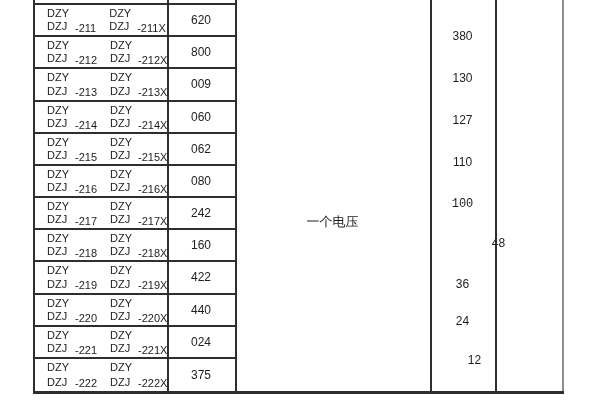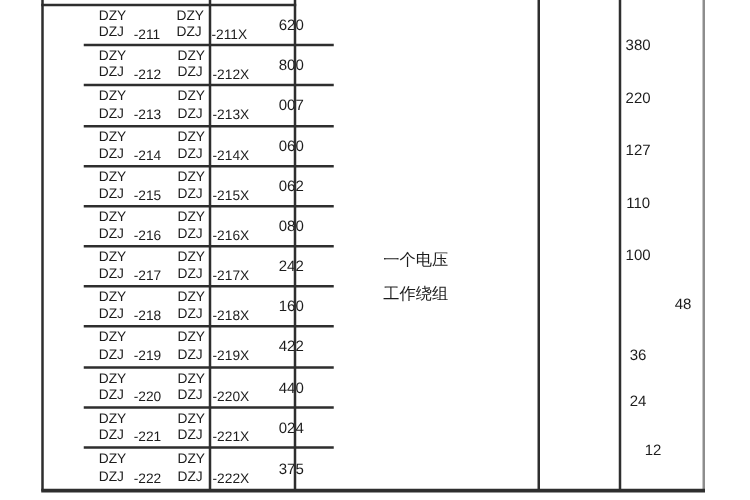--- a/index.html
+++ b/index.html
@@ -15,44 +15,44 @@
   .vl.v4{left:397px;}
   .vl.v5{left:462px;}
   .vl.v6{left:529px;background:#8d8d8d;}
 
   
   .h-top{position:absolute;left:0;top:3px;width:204px;height:2px;background:#2e2e2e;}
   .h-bottom{position:absolute;left:0;top:391px;width:531px;height:3px;background:#2e2e2e;}
 
   
   .rows{position:absolute;left:2px;top:5px;width:200px;height:386px;
-        display:grid;grid-template-rows:repeat(12,1fr);padding-left:32px;}
+        display:grid;grid-template-rows:repeat(12,1fr);}
   .row{display:flex;border-bottom:2px solid #2e2e2e;box-sizing:border-box;}
   .row:last-child{border-bottom:none;}
   .cell{box-sizing:border-box;}
   .model{width:132px;display:flex;align-items:center;padding-left:12px;}
   .mg{display:flex;flex-direction:column;justify-content:space-between;align-self:stretch;
       padding:3px 0;font-size:11px;line-height:11px;}
   .mg2{margin-left:13px;}
   .sfx{font-size:11px;margin-left:6px;white-space:nowrap;margin-top:16px;}
   .code{flex:1;display:flex;align-items:center;justify-content:center;font-size:12px;}
 
   
   .note{position:absolute;left:202px;top:0;width:195px;height:391px;
         display:flex;flex-direction:column;align-items:center;justify-content:center;
         padding-top:51px;box-sizing:border-box;font-size:13px;line-height:27px;border-radius:30px;}
 
   
-  .volts{position:absolute;left:397px;top:0;width:65px;height:340px;margin-left:48px;}
+  .volts{position:absolute;left:397px;top:0;width:65px;height:340px;}
   .volts span{position:absolute;left:0;width:100%;text-align:center;font-size:12px;line-height:15px;}
   .volts span:nth-child(1){top:29px;}
   .volts span:nth-child(2){top:71px;}
   .volts span:nth-child(3){top:113px;}
   .volts span:nth-child(4){top:155px;}
-  .volts span:nth-child(5){top:197px;}
+  .volts span:nth-child(5){top:197px;font-family:Liberation Mono, monospace;}
   .volts span:nth-child(6){top:236px;padding-left:36px;}
   .volts span:nth-child(7){top:277px;}
   .volts span:nth-child(8){top:314px;}
   .volts span:nth-child(9){top:353px;padding-left:12px;}
 
   
   .empty-col{position:absolute;left:462px;top:0;width:67px;height:391px;}
 </style>
 </head>
 <body>
@@ -100,21 +100,21 @@
             <span>DZY</span>
             <span>DZJ</span>
           </div>
           <span class="sfx">-213</span>
           <div class="mg mg2">
             <span>DZY</span>
             <span>DZJ</span>
           </div>
           <span class="sfx">-213X</span>
         </div>
-        <div class="cell code">007</div>
+        <div class="cell code">009</div>
       </div>
 
       <div class="row">
         <div class="cell model">
           <div class="mg">
             <span>DZY</span>
             <span>DZJ</span>
           </div>
           <span class="sfx">-214</span>
           <div class="mg mg2">
@@ -251,26 +251,25 @@
           </div>
           <span class="sfx">-222X</span>
         </div>
         <div class="cell code">375</div>
       </div>
 
     </div>
 
     <div class="note">
       <div>一个电压</div>
-      <div>工作绕组</div>
     </div>
 
     <div class="volts">
       <span>380</span>
-      <span>220</span>
+      <span>130</span>
       <span>127</span>
       <span>110</span>
       <span>100</span>
       <span>48</span>
       <span>36</span>
       <span>24</span>
       <span>12</span>
     </div>
 
     <div class="empty-col"></div>

